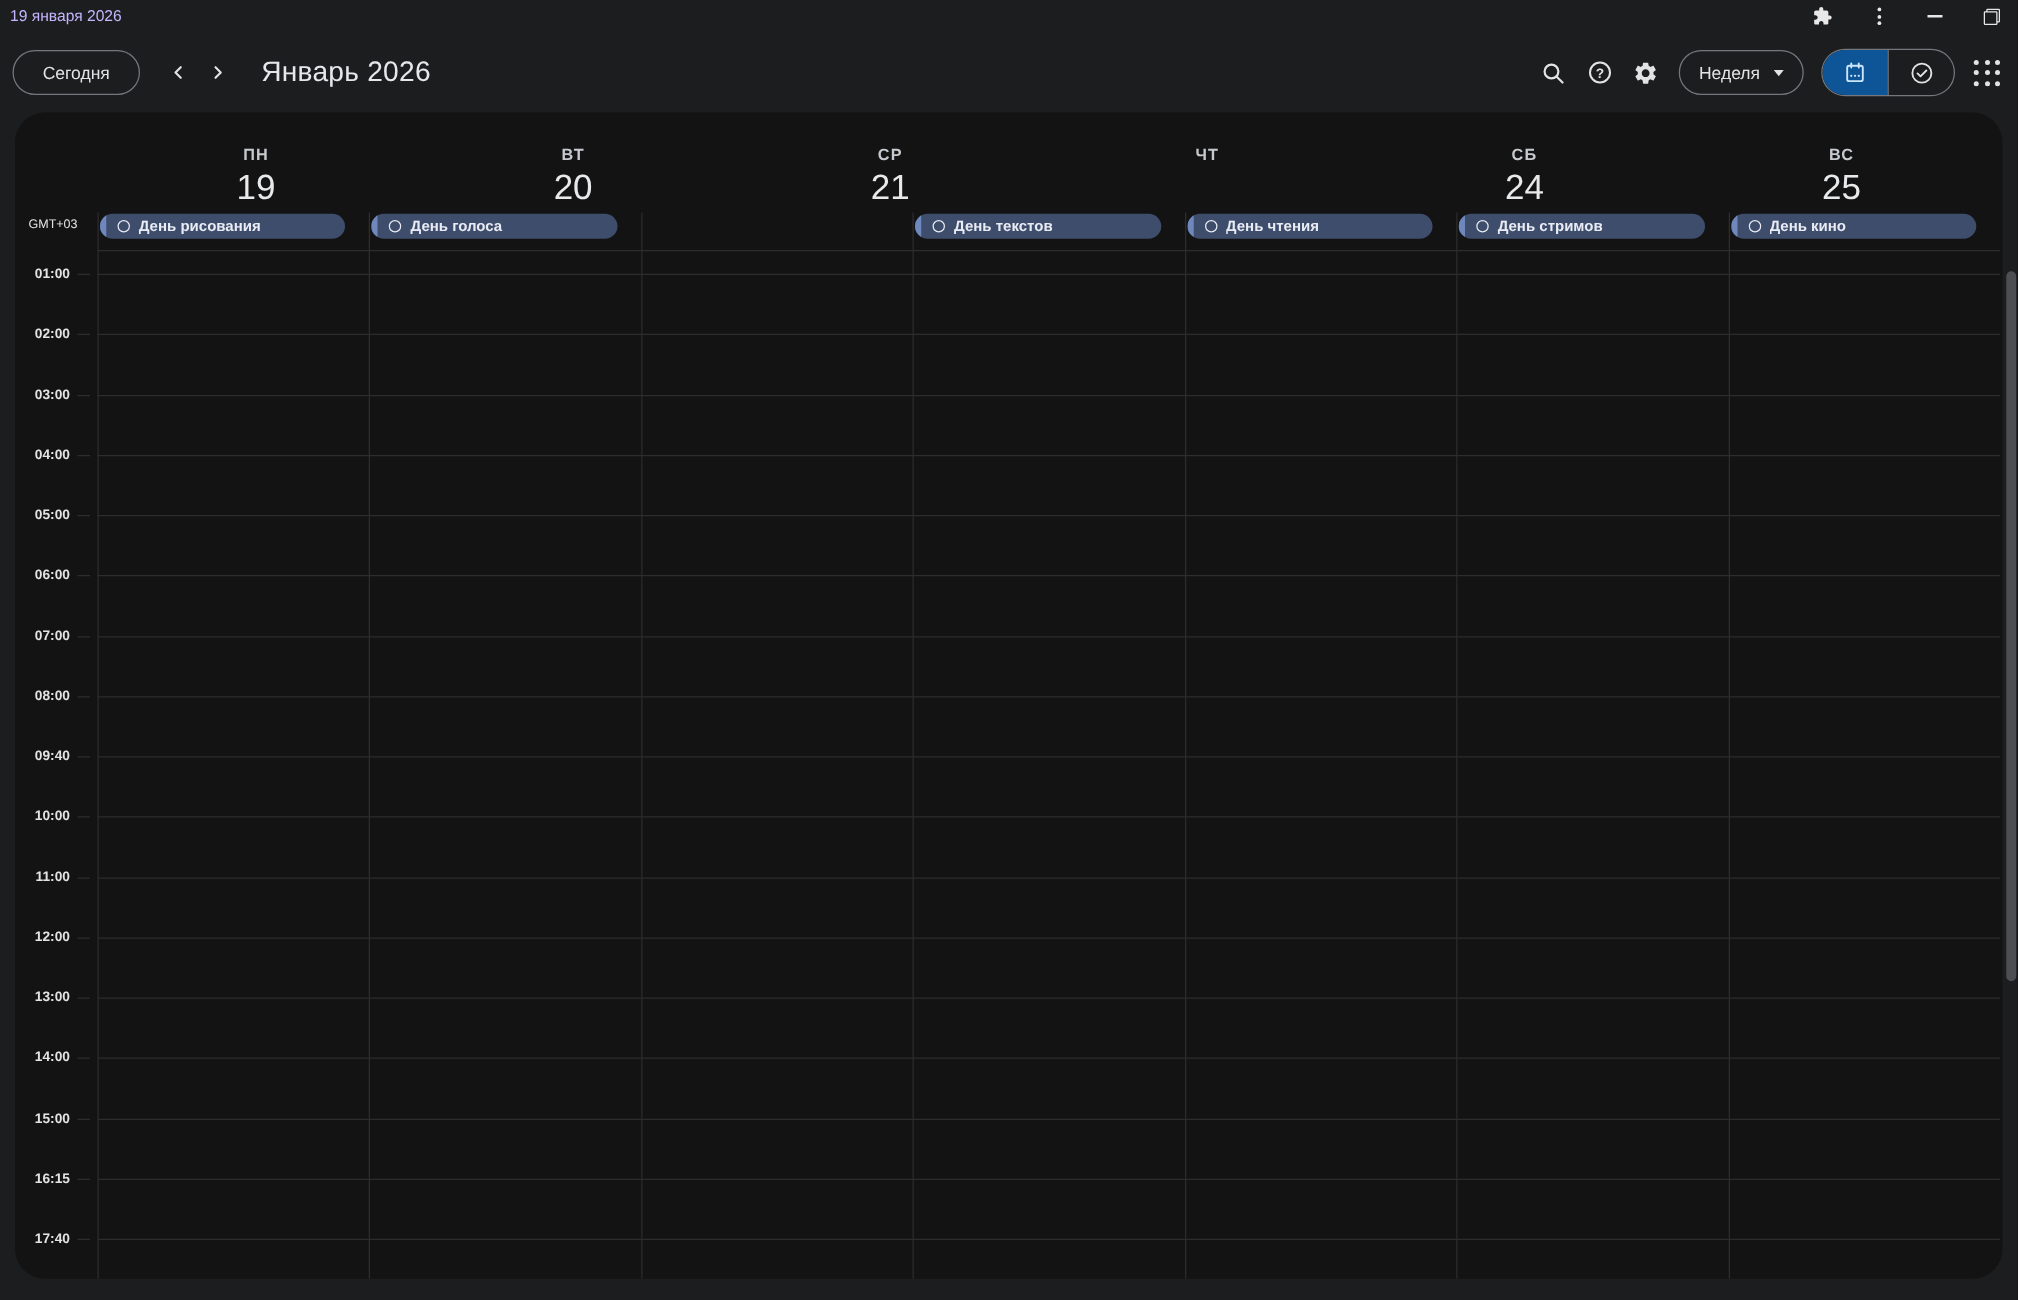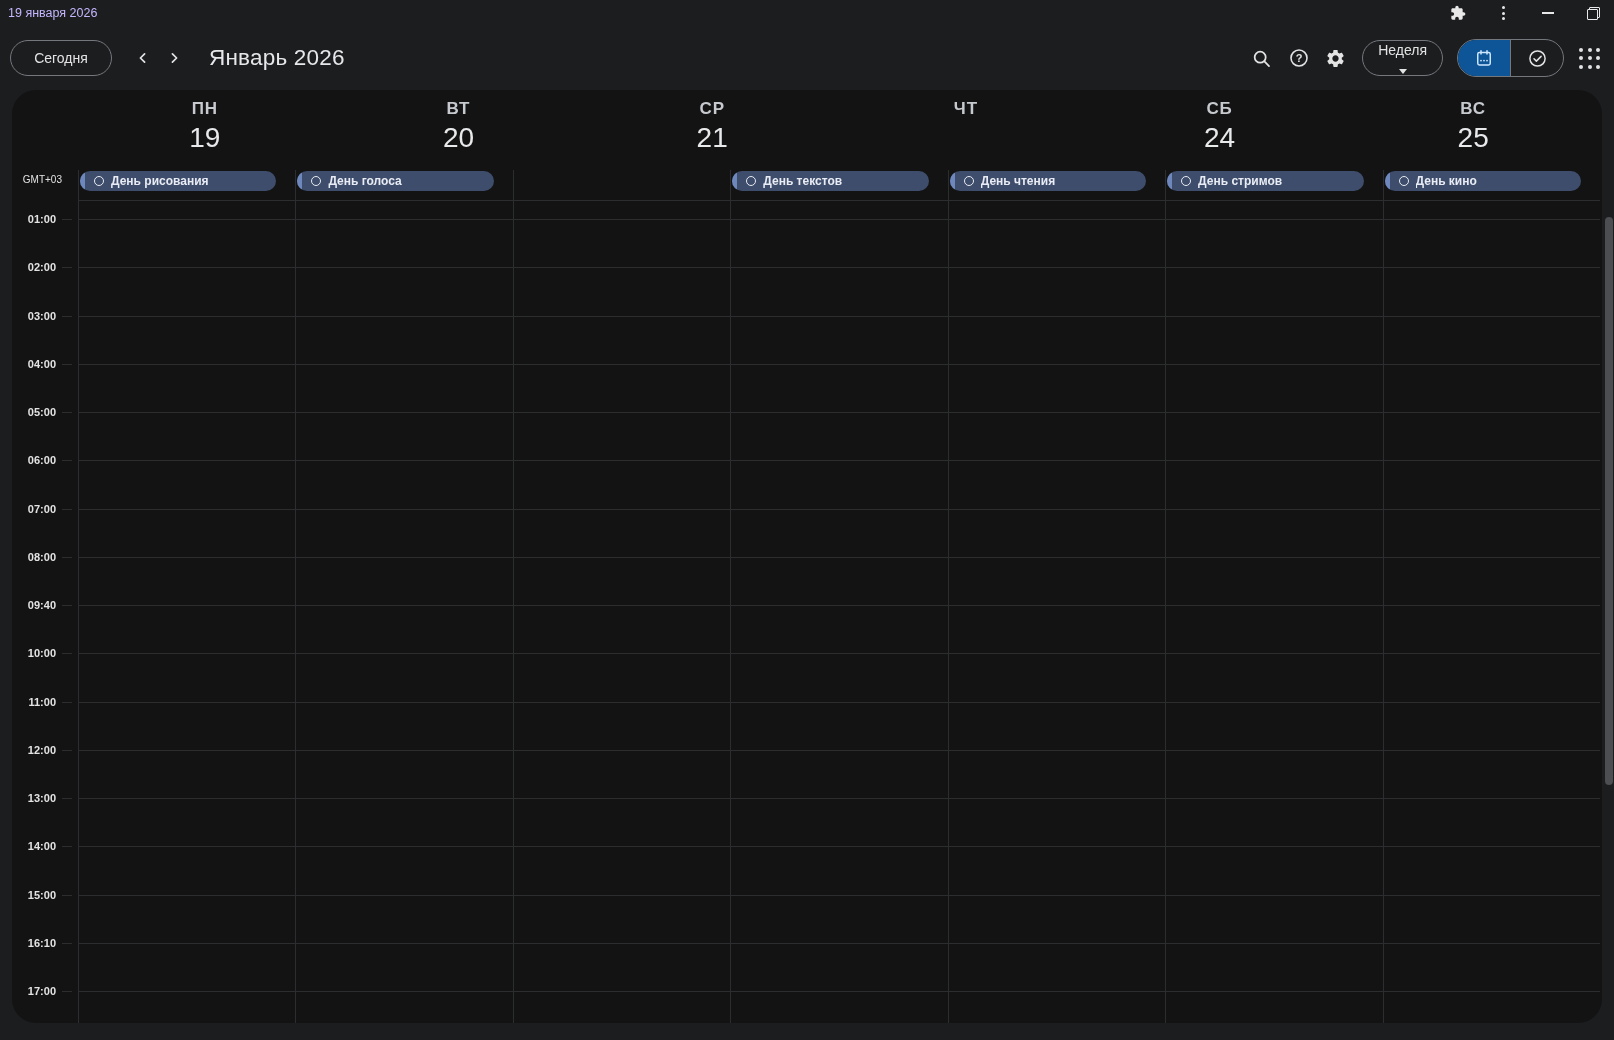--- a/index.html
+++ b/index.html
@@ -34,37 +34,37 @@
     display:flex;align-items:center;justify-content:center;height:36px;
     border:1px solid var(--button-border);border-radius:18px;background:transparent;
     color:var(--text-primary);font-size:14px;font-weight:500;font-family:inherit;cursor:pointer;
   }
   .today{width:102px;}
   .nav-arrows{display:flex;gap:5px;margin-left:18px;}
   .nav-arrow{width:26px;height:26px;display:flex;align-items:center;justify-content:center;border-radius:50%;cursor:pointer;}
   .month-title{margin-left:22px;font-size:22.5px;font-weight:400;color:#e6e7ea;letter-spacing:.2px;}
   .appbar-right{margin-left:auto;display:flex;align-items:center;}
   .iconbtn{width:37px;height:37px;display:flex;align-items:center;justify-content:center;border-radius:50%;cursor:pointer;}
-  .view-pill{margin:0 14px 0 8px;padding:0 15px;gap:11px;flex-direction:column;}
+  .view-pill{margin:0 14px 0 8px;padding:0 15px;gap:11px;}
   .caret-down{width:0;height:0;border-left:4.5px solid transparent;border-right:4.5px solid transparent;border-top:5px solid var(--text-primary);}
   .segmented{display:flex;width:107px;height:38px;border:1px solid var(--button-border);border-radius:19px;overflow:hidden;}
   .seg{flex:1;display:flex;align-items:center;justify-content:center;cursor:pointer;}
   .seg-left{background:var(--active-segment);}
   .seg-right{border-left:1px solid var(--button-border);}
   .apps{margin-left:15px;display:grid;grid-template-columns:repeat(3,4px);gap:4.5px;cursor:pointer;}
   .apps span{width:4px;height:4px;border-radius:50%;background:#e3e3e3;}
   
   .panel{
     position:absolute;left:12px;top:90px;width:1590px;height:933px;
     background:var(--panel-bg);border-radius:24px;overflow:hidden;
   }
   .gmt-label{position:absolute;left:0;top:84px;width:50px;text-align:right;font-size:10px;font-weight:500;color:var(--text-primary);}
   .day-headers{position:absolute;left:66px;right:2px;top:0;height:76px;display:flex;}
   .dayhead{flex:1;text-align:center;cursor:pointer;}
-  .weekday{margin-top:9px;font-size:17px;font-weight:700;letter-spacing:.9px;color:var(--text-secondary);}
+  .weekday{margin-top:26px;font-size:13px;font-weight:700;letter-spacing:.9px;color:var(--text-secondary);}
   .daynum{margin-top:3px;font-size:28px;font-weight:400;color:#e8e9eb;text-align:center;}
   .allday-row{position:absolute;left:66px;right:2px;top:81px;height:20px;display:flex;}
   .allday-cell{flex:1;padding:0 19px 0 2px;}
   .chip{
     display:flex;align-items:center;height:20px;background:var(--chip-bg);
     border-radius:10px;overflow:hidden;cursor:pointer;
   }
   .chip-bar{width:5px;align-self:stretch;background:var(--chip-accent);margin-right:9px;flex:none;}
   .chip-circle{width:10px;height:10px;border:1.5px solid #e8ebf2;border-radius:50%;margin-right:7px;flex:none;}
   .chip-label{font-size:12px;font-weight:700;color:var(--chip-text);white-space:nowrap;overflow:hidden;}
@@ -298,20 +298,20 @@
      <div class="htick" style="top:708px"></div>
      <div class="hlabel" style="top:702px">13:00</div>
       <div class="hline" style="top:756px"></div>
      <div class="htick" style="top:756px"></div>
      <div class="hlabel" style="top:750px">14:00</div>
       <div class="hline" style="top:805px"></div>
      <div class="htick" style="top:805px"></div>
      <div class="hlabel" style="top:799px">15:00</div>
       <div class="hline" style="top:853px"></div>
      <div class="htick" style="top:853px"></div>
-     <div class="hlabel" style="top:847px">16:10</div>
+     <div class="hlabel" style="top:847px">16:15</div>
       <div class="hline" style="top:901px"></div>
      <div class="htick" style="top:901px"></div>
-     <div class="hlabel" style="top:895px">17:00</div>
+     <div class="hlabel" style="top:895px">17:40</div>
     </div>
 </div>
 
 <div class="scroll-thumb"></div>
 
 </body></html>

